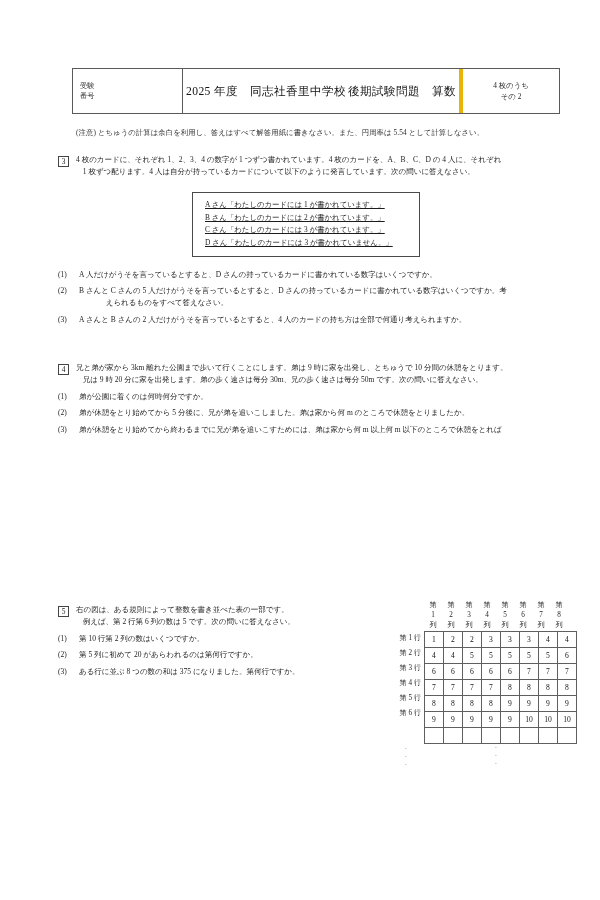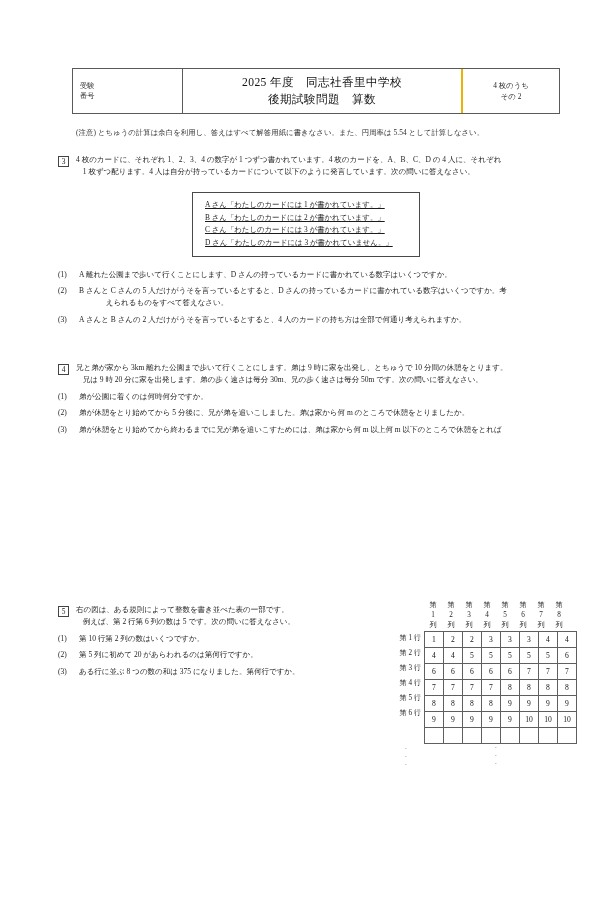--- a/index.html
+++ b/index.html
@@ -42,24 +42,24 @@
     display: flex;
     flex-direction: column;
     justify-content: center;
     padding-left: 7px;
     font-size: 7.2px;
     line-height: 1.45;
     color: #262626;
   }
   .hdr-cell-center {
     flex: 1;
-    border-right: 2px solid #eab308;
-    box-sizing: border-box;
-    display: flex;
-    flex-direction: column;
+    border-right: 4px solid #eab308;
+    box-sizing: border-box;
+    display: flex;
+    flex-direction: row;
     align-items: center;
     justify-content: center;
     gap: 2px;
   }
   .hdr-title-line {
     font-size: 11.6px;
     letter-spacing: 0.4px;
     white-space: pre;
     color: #141414;
   }
@@ -254,21 +254,21 @@
     <div class="stmt-line">A さん「わたしのカードには 1 が書かれています。」</div>
     <div class="stmt-line">B さん「わたしのカードには 2 が書かれています。」</div>
     <div class="stmt-line">C さん「わたしのカードには 3 が書かれています。」</div>
     <div class="stmt-line">D さん「わたしのカードには 3 が書かれていません。」</div>
   </div>
 
   <div class="problem" style="top:264px;">
     <div class="subq">
       <div class="subq-label">(1)</div>
       <div class="subq-text">
-        <span>A 離れた公園まで歩いて行くことにします、D さんの持っているカードに書かれている数字はいくつですか。</span>
+        <span>A 人だけがうそを言っているとすると、D さんの持っているカードに書かれている数字はいくつですか。</span>
       </div>
     </div>
     <div class="subq">
       <div class="subq-label">(2)</div>
       <div class="subq-text">
         <span>B さんと C さんの 5 人だけがうそを言っているとすると、D さんの持っているカードに書かれている数字はいくつですか。考</span>
         <span class="cont">えられるものをすべて答えなさい。</span>
       </div>
     </div>
     <div class="subq">

